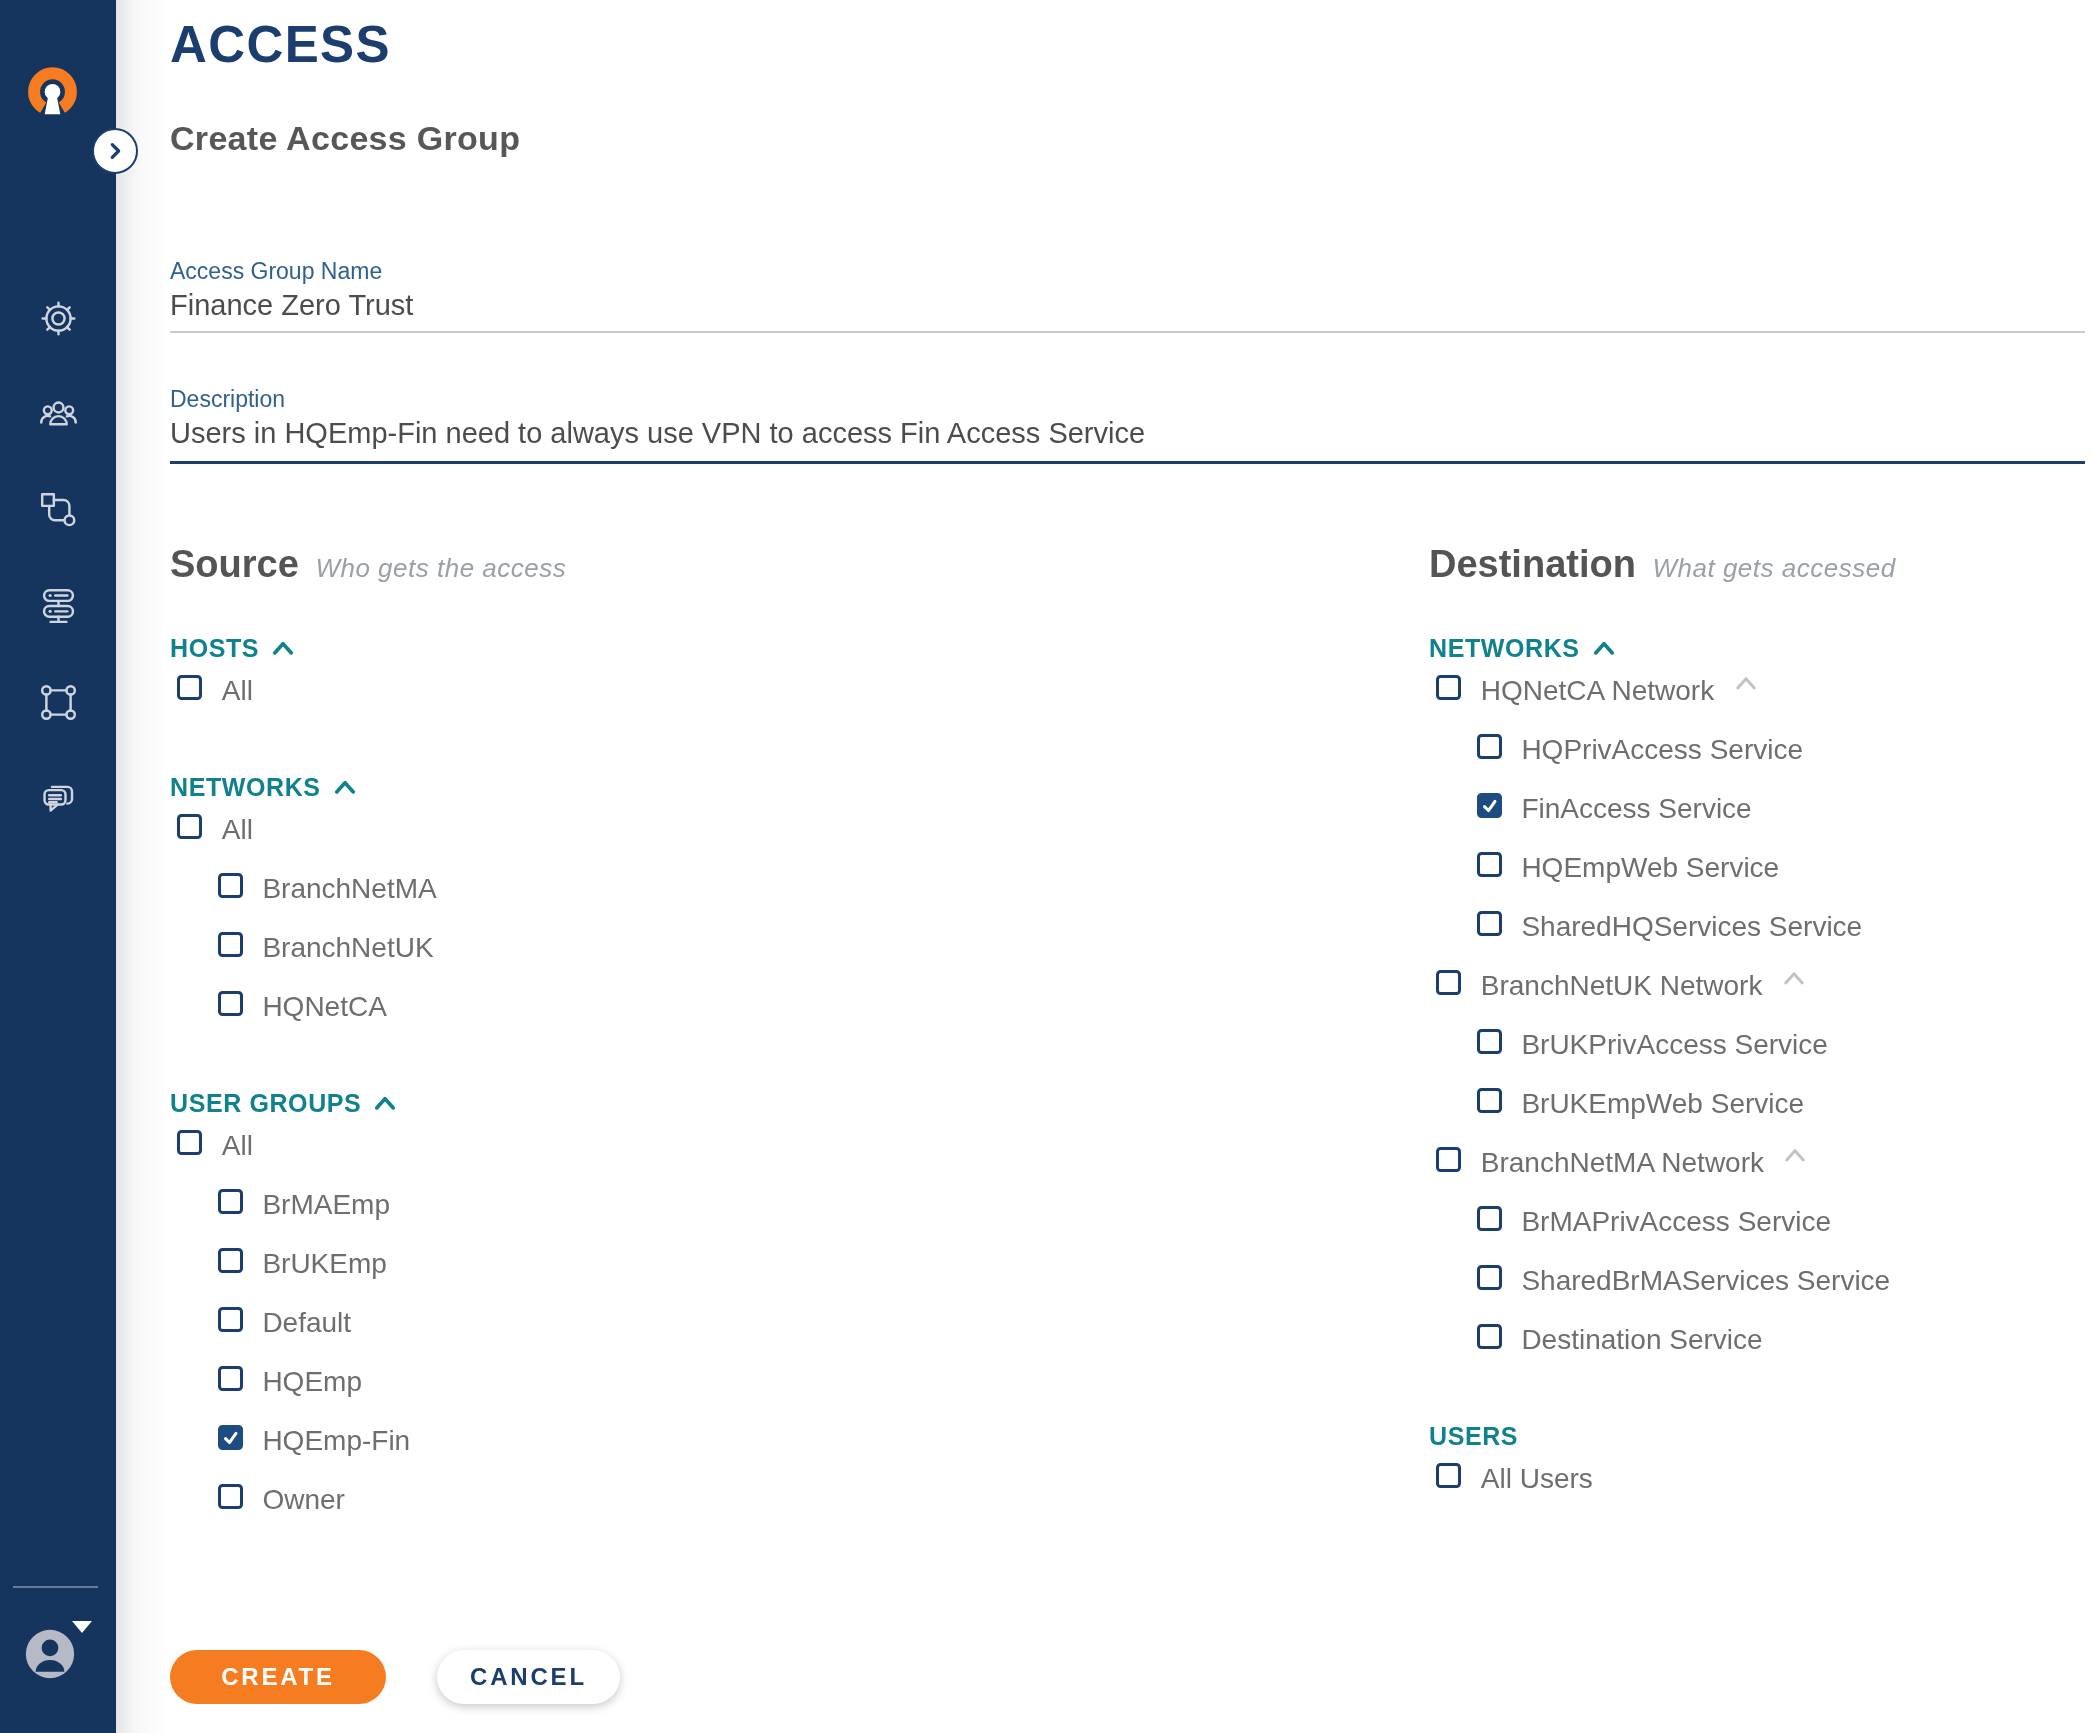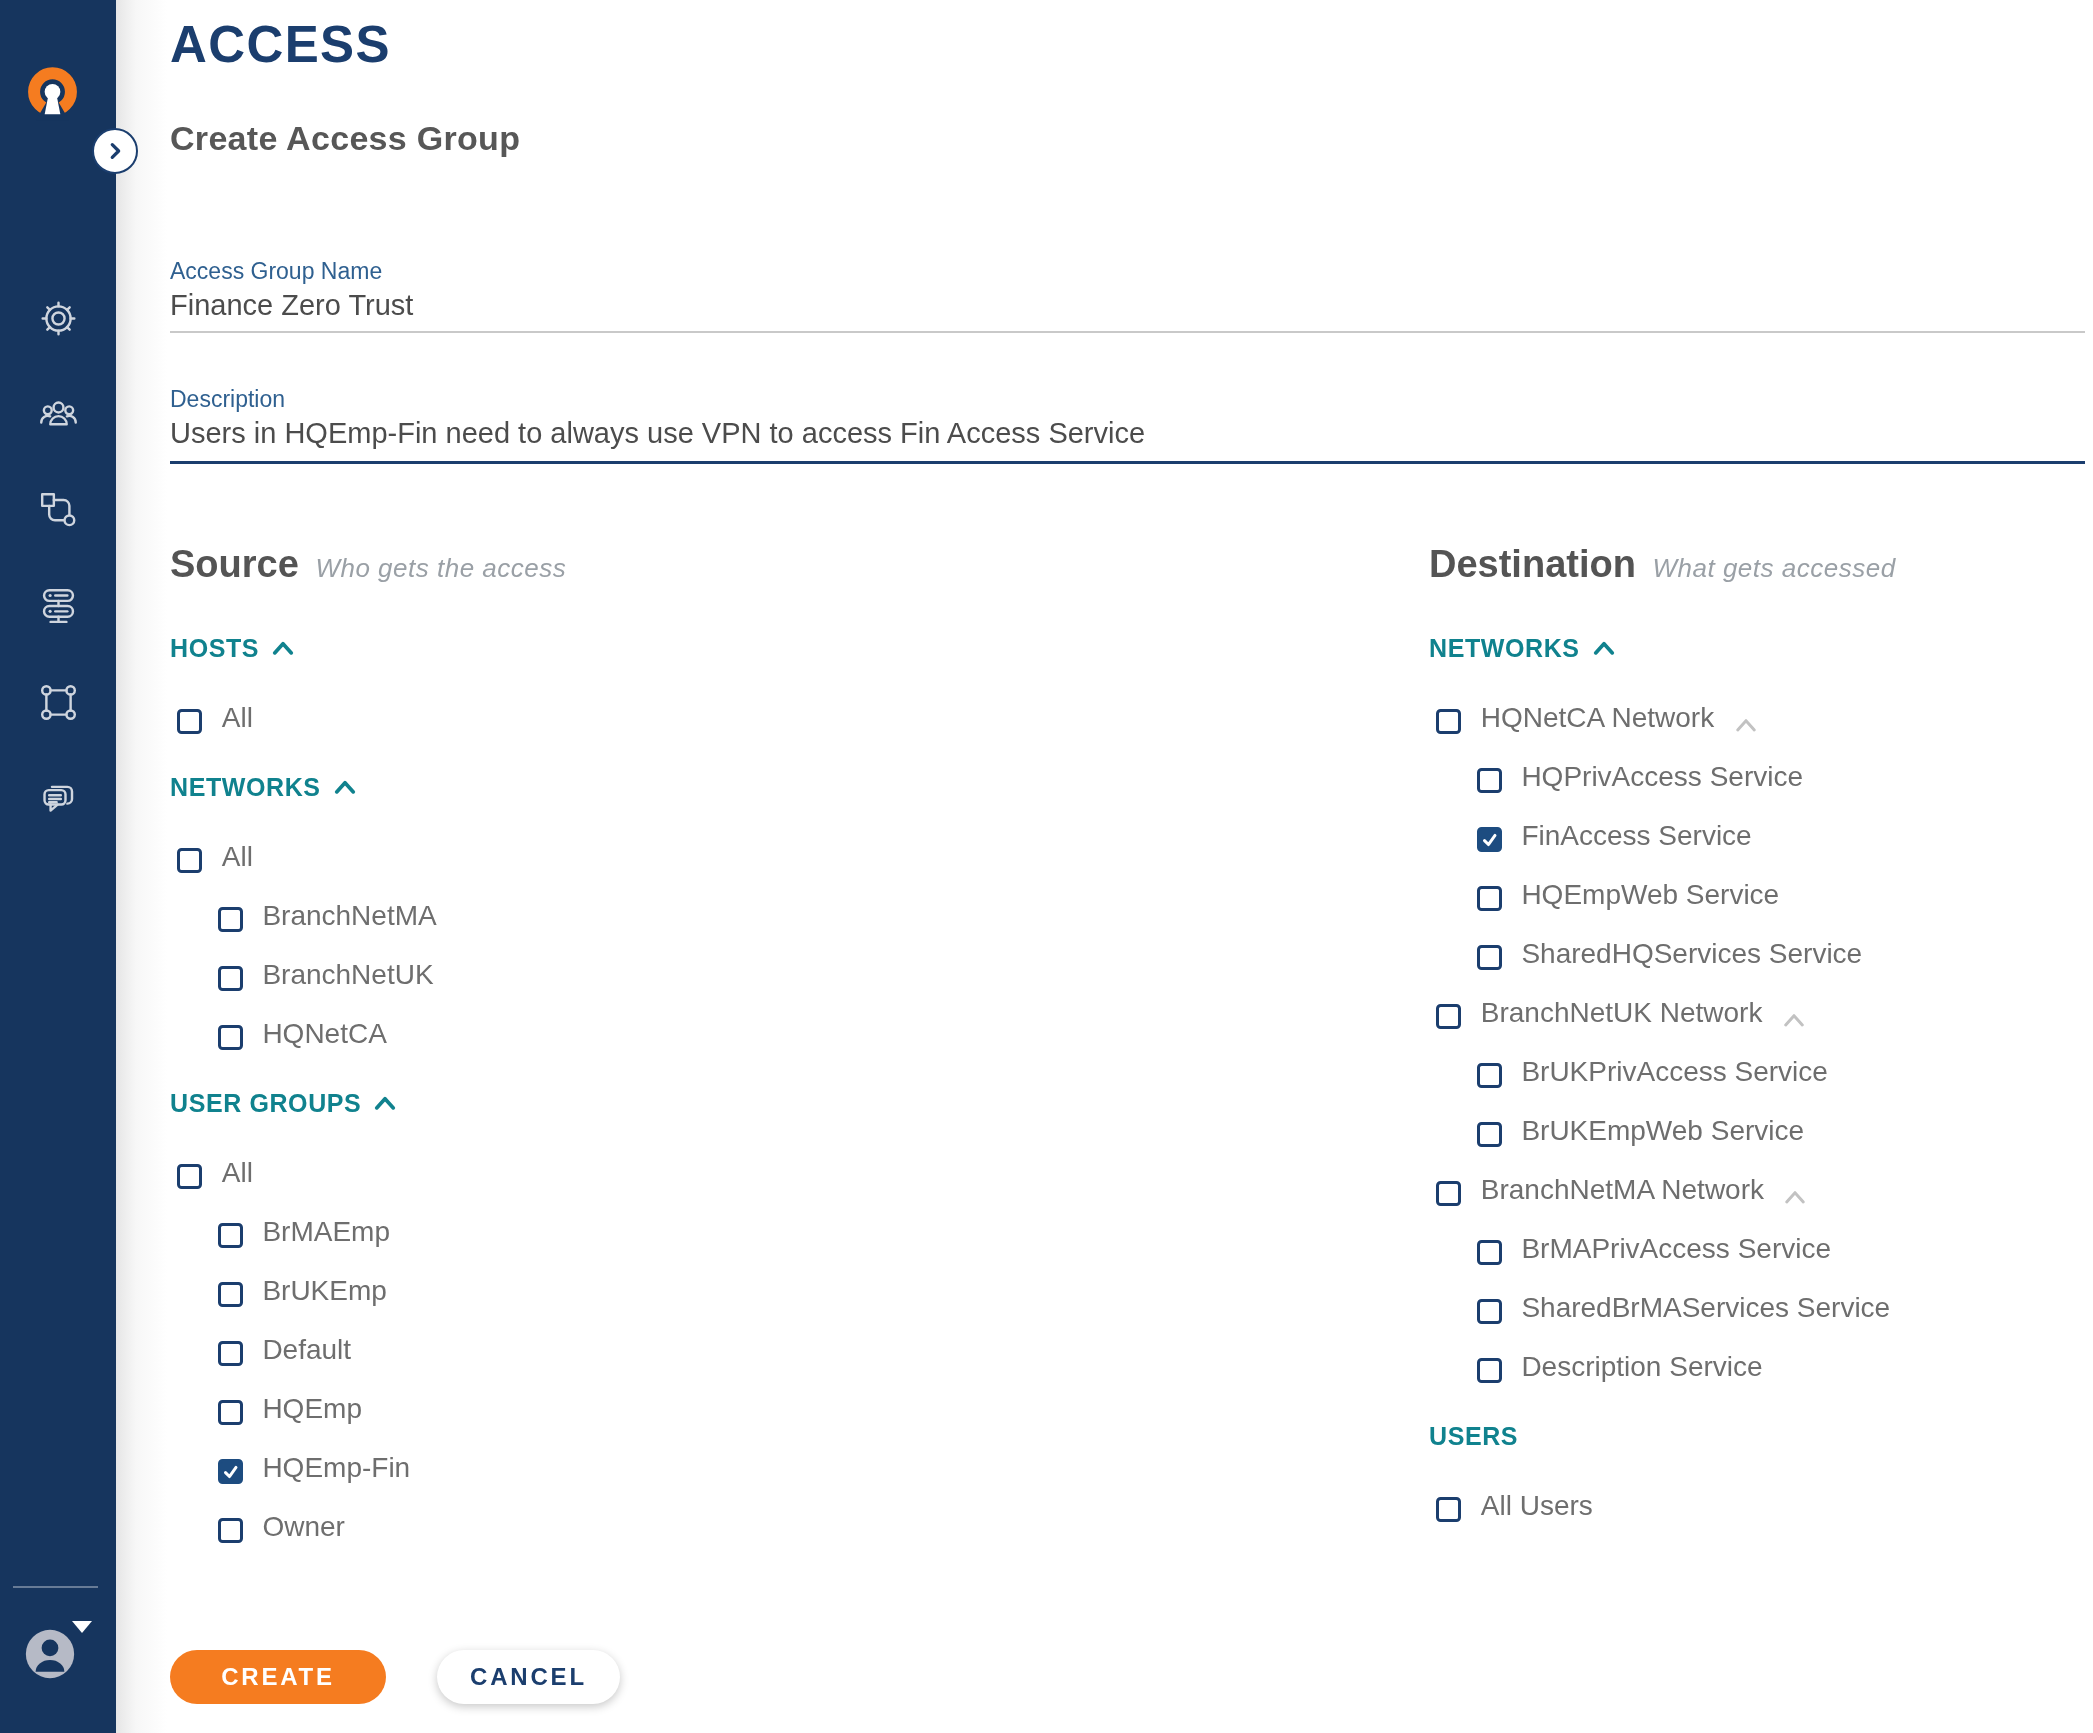--- a/index.html
+++ b/index.html
@@ -47,21 +47,21 @@
   .col-source { left:54px; width:1191px; }
   .col-dest { left:1313px; width:646px; }
   .col-heading { height:52px; display:flex; align-items:baseline; gap:16.6px; }
   .col-title { font-size:38px; font-weight:700; color:#545454; }
   .col-sub { font-size:26px; font-style:italic; color:#9aa0a6; letter-spacing:0.5px; }
 
   .group-header { margin-top:26px; height:54px; display:flex; align-items:center; gap:12px; cursor:pointer; }
   .group-label { font-size:25px; font-weight:700; color:#10828e; letter-spacing:0.6px; }
   .hdr-chevron, .row-chevron { display:flex; align-items:center; }
 
-  .row { height:59px; display:flex; align-items:flex-end; gap:19.4px; padding-left:7.4px; }
+  .row { height:59px; display:flex; align-items:flex-start; gap:19.4px; padding-left:7.4px; }
   .row.indent-1 { padding-left:48px; }
   .cb {
     width:25px; height:25px; border:3.2px solid #1b3e6e; border-radius:4.6px; background:#ffffff;
     flex:0 0 auto; display:flex; align-items:center; justify-content:center; cursor:pointer;
   }
   .cb.checked { background:#1d4c80; border-color:#1d4c80; }
   .row-label { font-size:28px; color:#6e6e6e; }
 
   .actions { position:absolute; left:54px; top:1650px; display:flex; gap:51px; }
   .btn {
@@ -348,21 +348,21 @@
         <div class="row indent-1">
           <span class="cb"></span>
           <span class="row-label">BrMAPrivAccess Service</span>
         </div>
         <div class="row indent-1">
           <span class="cb"></span>
           <span class="row-label">SharedBrMAServices Service</span>
         </div>
         <div class="row indent-1">
           <span class="cb"></span>
-          <span class="row-label">Description Service</span>
+          <span class="row-label">Destination Service</span>
         </div>
         <div class="group-header">
           <span class="group-label">USERS</span>
         </div>
         <div class="row indent-0">
           <span class="cb"></span>
           <span class="row-label">All Users</span>
         </div>
       </div>
   </section>

